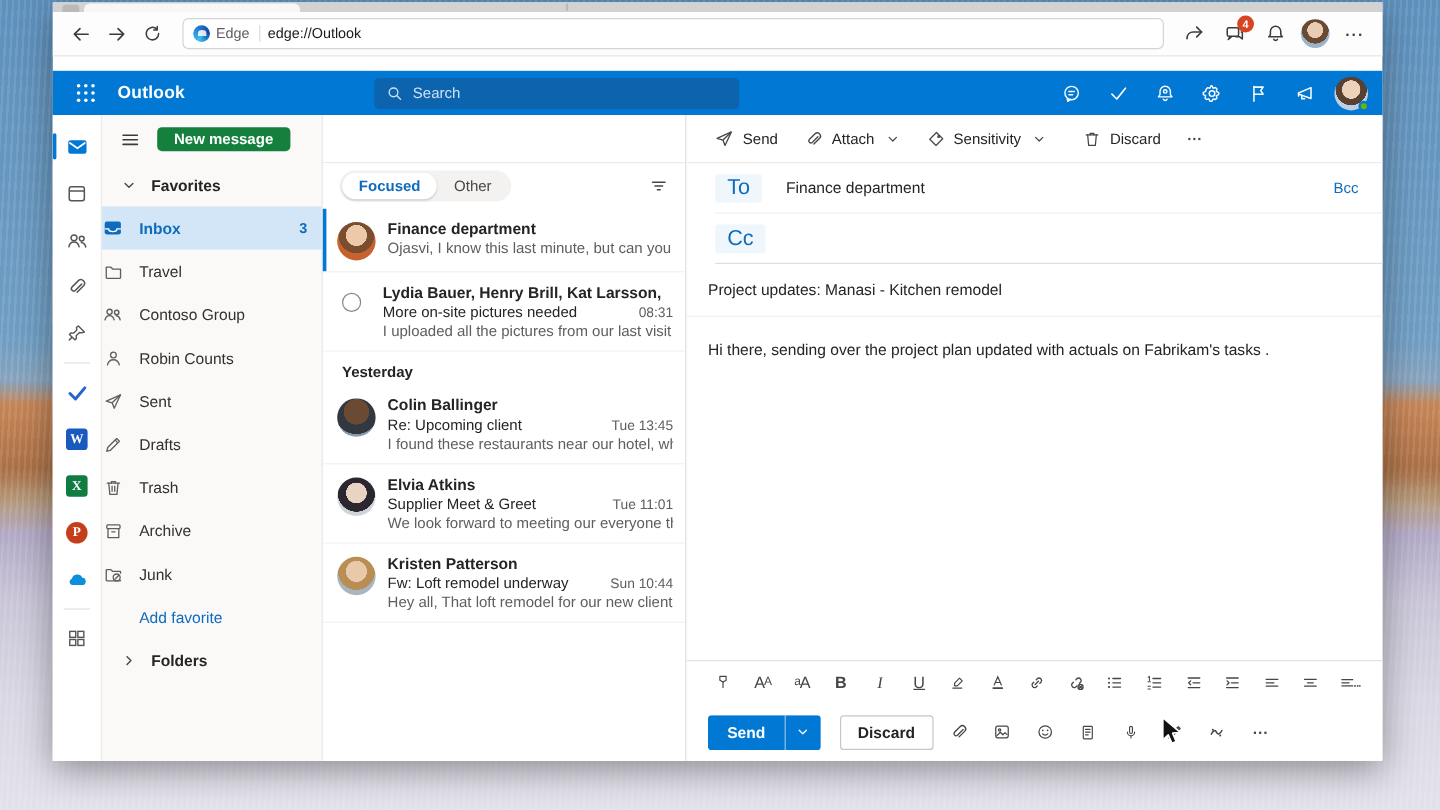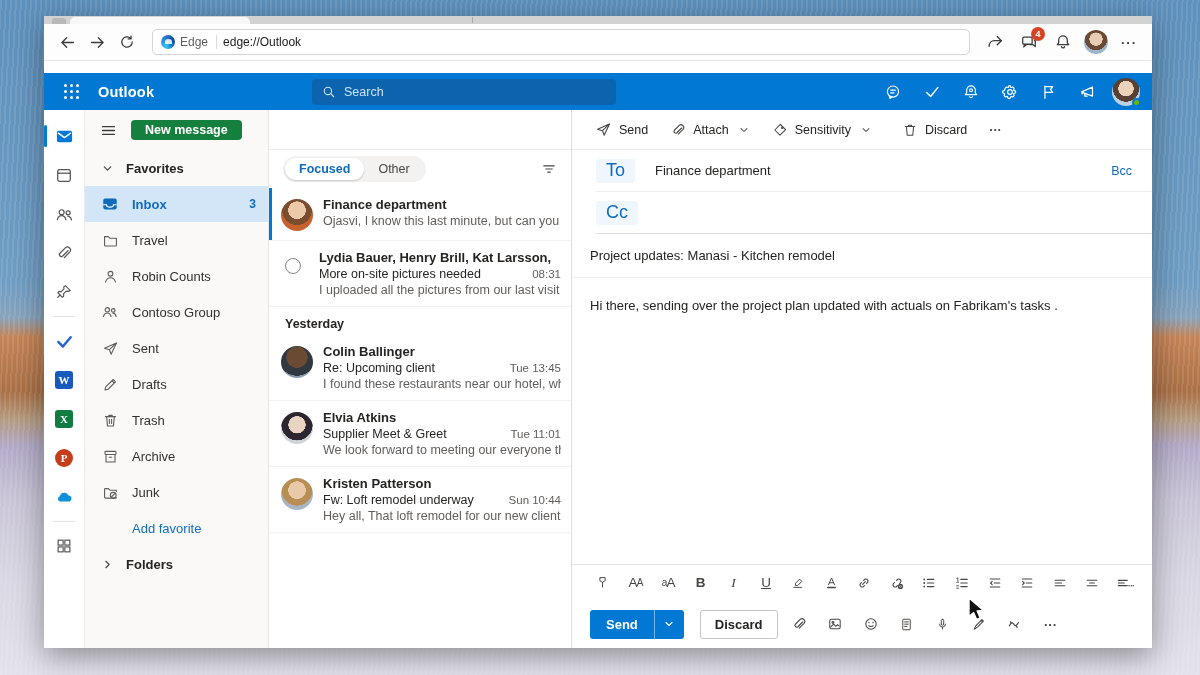--- a/index.html
+++ b/index.html
@@ -6,21 +6,21 @@
   html,body { width:1200px; height:675px; }
   body { font-family:"Liberation Sans","DejaVu Sans",sans-serif; font-size:13px; color:#252423; }
 
   .stage { position:relative; width:1200px; height:675px; overflow:hidden;
     background:linear-gradient(180deg,#5d90bd 0%,#6f9dc3 42%,#87a3bd 47%,#c58455 50%,#aa7045 58%,#b49a7e 62%,#b2a9c7 66%,#c9c5d7 74%,#d9d7e3 86%,#e3e1ea 100%);
   }
   .stage::after { content:""; position:absolute; inset:0;
     background:repeating-linear-gradient(93deg, rgba(255,255,255,.10) 0 2px, rgba(0,0,0,0) 2px 5px);
     pointer-events:none; }
 
-  .window { position:absolute; left:44px; top:16px; width:1108px; height:632px; background:#fff;
+  .window { position:absolute; left:44px; top:2px; width:1108px; height:632px; background:#fff;
     box-shadow:0 8px 28px rgba(0,0,0,.38); display:flex; flex-direction:column; z-index:2; }
 
   
   .tabstrip { height:8px; background:#d2d2d2; position:relative; flex:0 0 auto; }
   .tabstrip .ghost-tab { position:absolute; left:8px; top:2px; width:14px; height:6px; background:#b9b9b9; border-radius:3px 3px 0 0; }
   .tabstrip .active-tab { position:absolute; left:26px; top:1px; width:180px; height:7px; background:#f7f7f7; border-radius:5px 5px 0 0; }
   .tabstrip .tab-sep { position:absolute; left:428px; top:1px; width:1px; height:6px; background:#aaa; }
 
   .navbar { height:37px; background:#fdfdfd; display:flex; align-items:center; padding:0 10px; gap:4px; flex:0 0 auto; border-bottom:1px solid #e6e6e6; }
   .nav-btn { width:26px; height:26px; display:flex; align-items:center; justify-content:center; color:#3b3b3b; border-radius:4px; }
@@ -57,21 +57,21 @@
   .rail-item { position:relative; width:41px; height:34px; display:flex; align-items:center; justify-content:center; color:#555; margin-bottom:5px; }
   .rail-item.sel::before { content:""; position:absolute; left:0; top:6px; width:3px; height:22px; background:#0078d4; border-radius:2px; }
   .rail-div { width:22px; height:1px; background:#e3e1df; margin:2px 0 7px; }
   .tile { width:18px; height:18px; border-radius:3px; color:#fff; font-size:11px; font-weight:bold; display:flex; align-items:center; justify-content:center; font-family:"Liberation Serif","DejaVu Serif",serif; }
 
   .folders { width:183px; background:#faf9f8; display:flex; flex-direction:column; }
   .folders-top { height:40px; display:flex; align-items:center; padding:0 0 0 10px; gap:10px; }
   .hamburger { width:26px; height:26px; display:flex; align-items:center; justify-content:center; color:#3a3a3a; }
   .new-msg { height:20px; padding:0 14px; background:#15803d; color:#fff; font-size:12.5px; font-weight:bold; border:none; border-radius:4px; }
   .fav-head { height:36px; display:flex; align-items:center; gap:12px; padding-left:16px; font-weight:bold; font-size:13px; color:#252423; }
-  .f-row { height:36px; display:flex; align-items:center; gap:13px; padding-left:16px; font-size:13px; color:#323130; position:relative; }
+  .f-row { height:36px; display:flex; align-items:center; gap:13px; font-size:13px; color:#323130; position:relative; }
   .f-row .f-ic { width:18px; display:flex; justify-content:center; color:#605e5c; }
   .f-row.sel { background:#d3e6f8; }
   .f-row.sel .f-label { color:#0f6cbd; font-weight:bold; }
   .f-count { margin-left:auto; margin-right:12px; color:#0f6cbd; font-size:12px; font-weight:bold; }
   .f-link { color:#0f6cbd; padding-left:47px; font-size:13px; }
   .f-label { }
 
   .list { width:304px; border-left:1px solid #e8e6e4; border-right:1px solid #e1dfdd; display:flex; flex-direction:column; background:#fff; }
   .list-top { height:40px; border-bottom:1px solid #ececec; }
   .tabs-row { height:38px; display:flex; align-items:center; padding:0 14px; }
@@ -348,38 +348,38 @@
           <span class="f-ic">
             <svg width="17" height="17" viewBox="0 0 20 20" fill="none" stroke="currentColor" stroke-width="1.3" stroke-linejoin="round">
                 <path d="M3 5.5h4.5l1.8 1.8H17v8.2a1 1 0 0 1-1 1H4a1 1 0 0 1-1-1z"></path>
               </svg>
           </span>
           <span class="f-label">Travel</span>
         </div>
 
         <div class="f-row">
           <span class="f-ic">
-            <svg width="17" height="17" viewBox="0 0 20 20" fill="none" stroke="currentColor" stroke-width="1.3" stroke-linecap="round">
-                <circle cx="10" cy="6.8" r="2.8"></circle>
-                <path d="M4.2 16.5c.8-3.4 3-5 5.8-5s5 1.6 5.8 5"></path>
-              </svg>
-          </span>
-          <span class="f-label">Robin Counts</span>
-        </div>
-
-        <div class="f-row">
-          <span class="f-ic">
             <svg width="18" height="18" viewBox="0 0 20 20" fill="none" stroke="currentColor" stroke-width="1.3" stroke-linecap="round">
                 <circle cx="7" cy="7.6" r="2.4"></circle>
                 <path d="M2.8 15c.6-2.6 2.2-3.9 4.2-3.9s3.6 1.3 4.2 3.9"></path>
                 <circle cx="13.6" cy="8.2" r="2"></circle>
                 <path d="M13.2 11.3c1.8.2 3.1 1.5 3.6 3.7"></path>
               </svg>
           </span>
           <span class="f-label">Contoso Group</span>
+        </div>
+
+        <div class="f-row">
+          <span class="f-ic">
+            <svg width="17" height="17" viewBox="0 0 20 20" fill="none" stroke="currentColor" stroke-width="1.3" stroke-linecap="round">
+                <circle cx="10" cy="6.8" r="2.8"></circle>
+                <path d="M4.2 16.5c.8-3.4 3-5 5.8-5s5 1.6 5.8 5"></path>
+              </svg>
+          </span>
+          <span class="f-label">Robin Counts</span>
         </div>
 
         <div class="f-row">
           <span class="f-ic">
             <svg width="17" height="17" viewBox="0 0 20 20" fill="none" stroke="currentColor" stroke-width="1.3" stroke-linejoin="round">
                 <path d="M3 9.7 17 3.5l-6.2 13.2-2-5.3z"></path>
                 <path d="M8.8 11.4 17 3.5"></path>
               </svg>
           </span>
           <span class="f-label">Sent</span>

